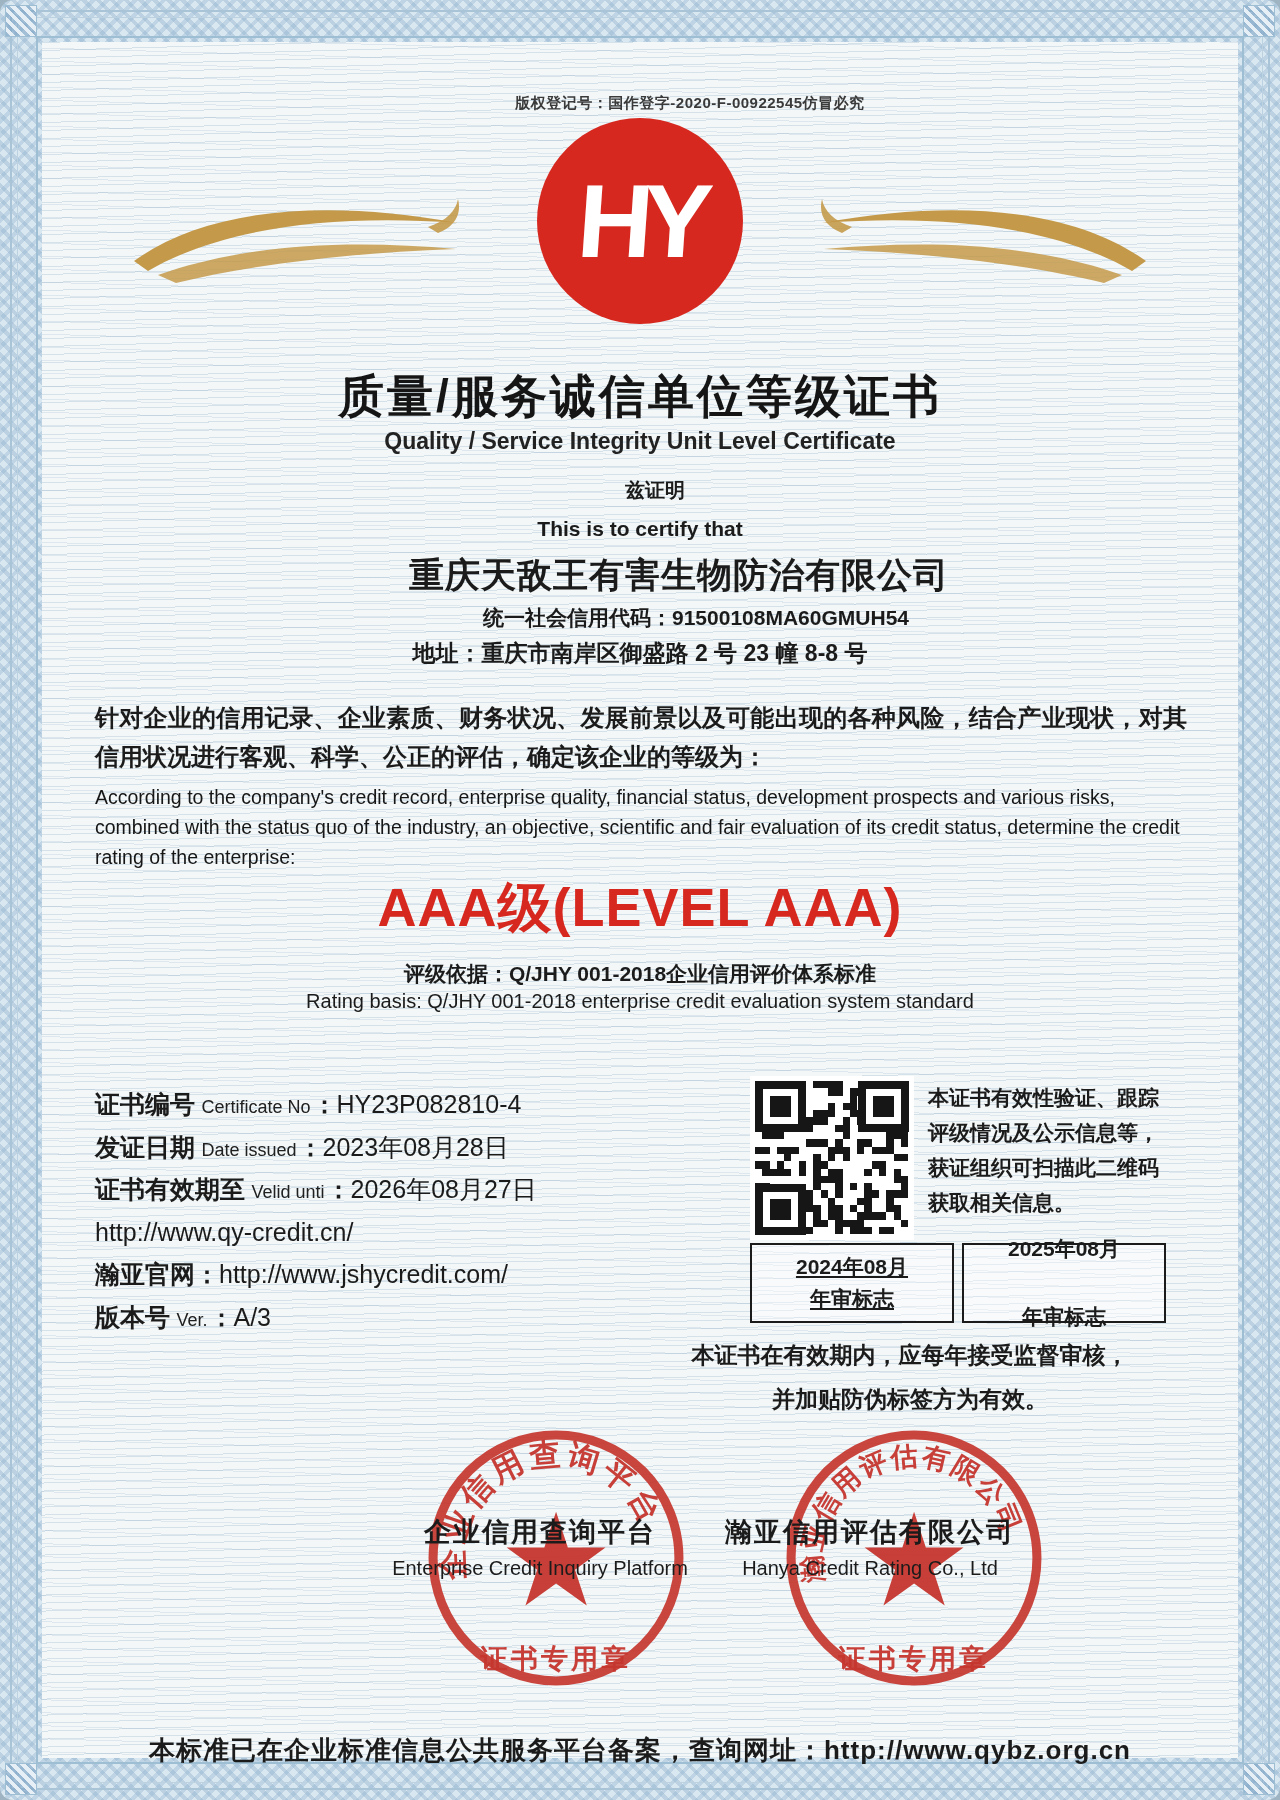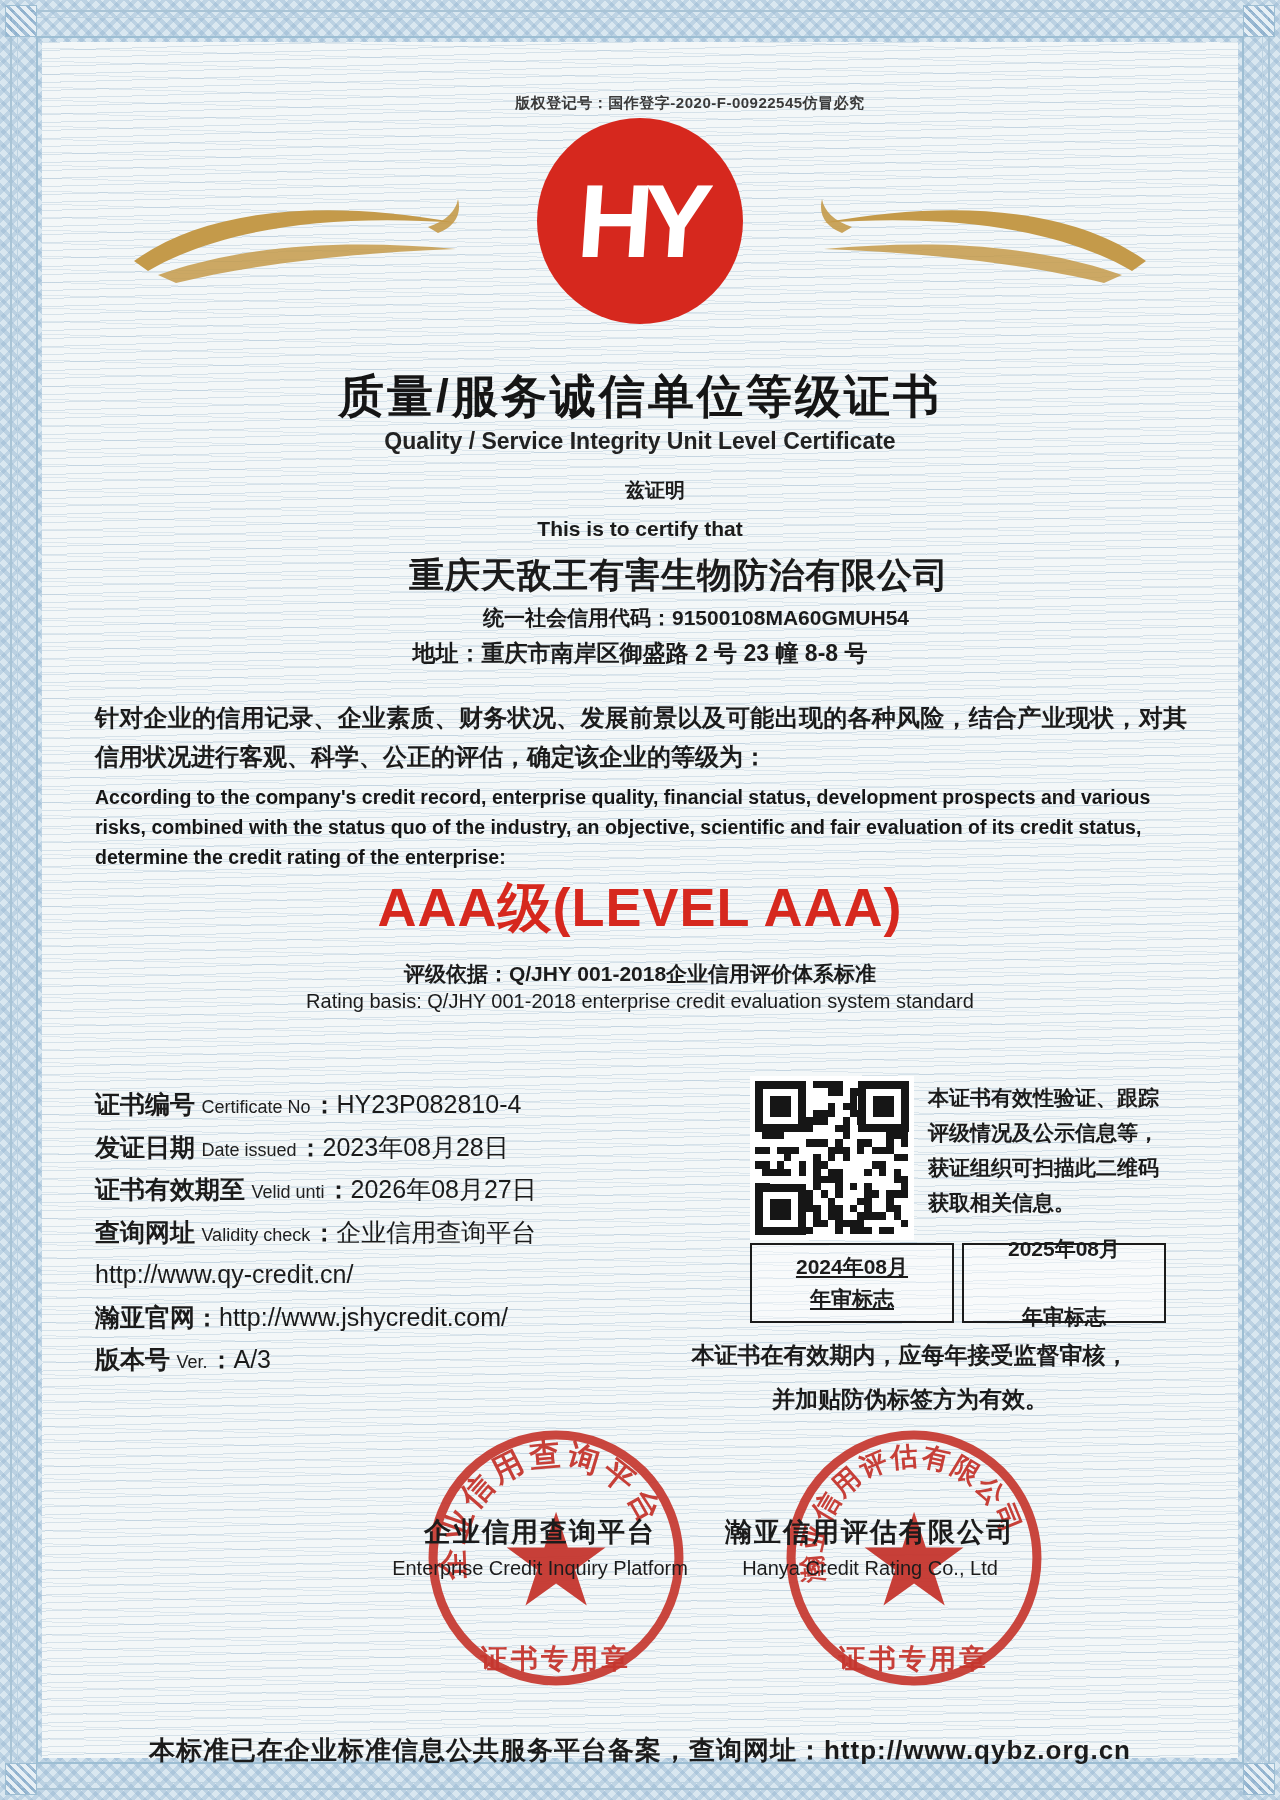--- a/index.html
+++ b/index.html
@@ -3,20 +3,21 @@
 <meta charset="utf-8">
 <style>
   html,body{margin:0;padding:0;background:#9fb4c2;}
   .page{
     position:relative;width:1280px;height:1800px;margin:0 auto;overflow:hidden;
     font-family:"Liberation Sans","DejaVu Sans",sans-serif;color:#1b1b1b;
     background:
       repeating-linear-gradient(45deg, rgba(140,175,205,.38) 0 4px, transparent 4px 10px),
       repeating-linear-gradient(-45deg, rgba(140,175,205,.34) 0 4px, transparent 4px 10px),
       #d9e7f0;
+    border-radius: 13px;
   }
   .paper{
     position:absolute;inset:42px;
     background:
       repeating-linear-gradient(178.4deg, rgba(118,156,186,.24) 0 1px, transparent 1px 8px),
       repeating-linear-gradient(181.6deg, rgba(118,156,186,.18) 0 1px, transparent 1px 13px),
       #f3f7f8;
   }
   .frame-line1{position:absolute;inset:10px;border:2px solid #a9c4d6;pointer-events:none;}
   .frame-line2{position:absolute;inset:17px;border:1px solid #bcd2e1;pointer-events:none;}
@@ -42,21 +43,21 @@
 
   .title-zh{top:366px;left:0;width:100%;font-size:46px;font-weight:700;letter-spacing:3px;color:#151515;}
   .title-en{top:428px;left:0;width:100%;font-size:23px;font-weight:600;color:#222;}
   .certify-zh{top:477px;left:0;width:100%;font-size:20px;font-weight:700;margin-left:15px;}
   .certify-en{top:517px;left:0;width:100%;font-size:21px;font-weight:600;}
   .company{top:552px;left:0;width:100%;font-size:35px;font-weight:800;letter-spacing:1px;padding-left:39px;}
   .code-line{top:604px;left:16px;width:100%;font-size:21px;font-weight:600;padding-left:40px;}
   .addr-line{top:638px;left:0;width:100%;font-size:23px;font-weight:600;}
 
   .intro-zh{top:698px;left:95px;width:1092px;font-size:24px;font-weight:600;line-height:39px;text-align:justify;}
-  .intro-en{top:782px;left:95px;width:1092px;font-size:19.5px;font-weight:700;line-height:30px;color:#161616;}
+  .intro-en{top:782px;left:95px;width:1092px;font-size:19.5px;font-weight:400;line-height:30px;color:#161616;}
 
   .rating{top:872px;left:0;width:100%;font-size:54px;font-weight:800;color:#d6281e;letter-spacing:1px;}
   .basis-zh{top:960px;left:0;width:100%;font-size:21px;font-weight:600;}
   .basis-en{top:990px;left:0;width:100%;font-size:20px;font-weight:500;}
 
   .details{top:1085px;left:95px;width:560px;}
   .drow{line-height:38.5px;white-space:nowrap;}
   .drow .lz{font-size:25px;font-weight:700;}
   .drow .le{font-size:18px;font-weight:500;color:#202020;margin:0 2px;}
   .drow .cl{font-size:24px;font-weight:600;}
@@ -148,24 +149,20 @@
     </div>
     <div class="drow">
       <span class="lz">发证日期</span>
       <span class="le">Date issued</span><span class="cl">：</span><span class="val">2023年08月28日</span>
     </div>
     <div class="drow">
       <span class="lz">证书有效期至</span>
       <span class="le">Velid unti</span><span class="cl">：</span><span class="val">2026年08月27日</span>
     </div>
     <div class="drow">
-      <span class="lz">查询网址</span>
-      <span class="le">Validity check</span><span class="cl">：</span><span class="val">企业信用查询平台</span>
-    </div>
-    <div class="drow">
       <span class="val">http://www.qy-credit.cn/</span>
     </div>
     <div class="drow">
       <span class="lz">瀚亚官网</span><span class="cl">：</span><span class="val">http://www.jshycredit.com/</span>
     </div>
     <div class="drow">
       <span class="lz">版本号</span>
       <span class="le">Ver.</span><span class="cl">：</span><span class="val">A/3</span>
     </div>
   </div>

